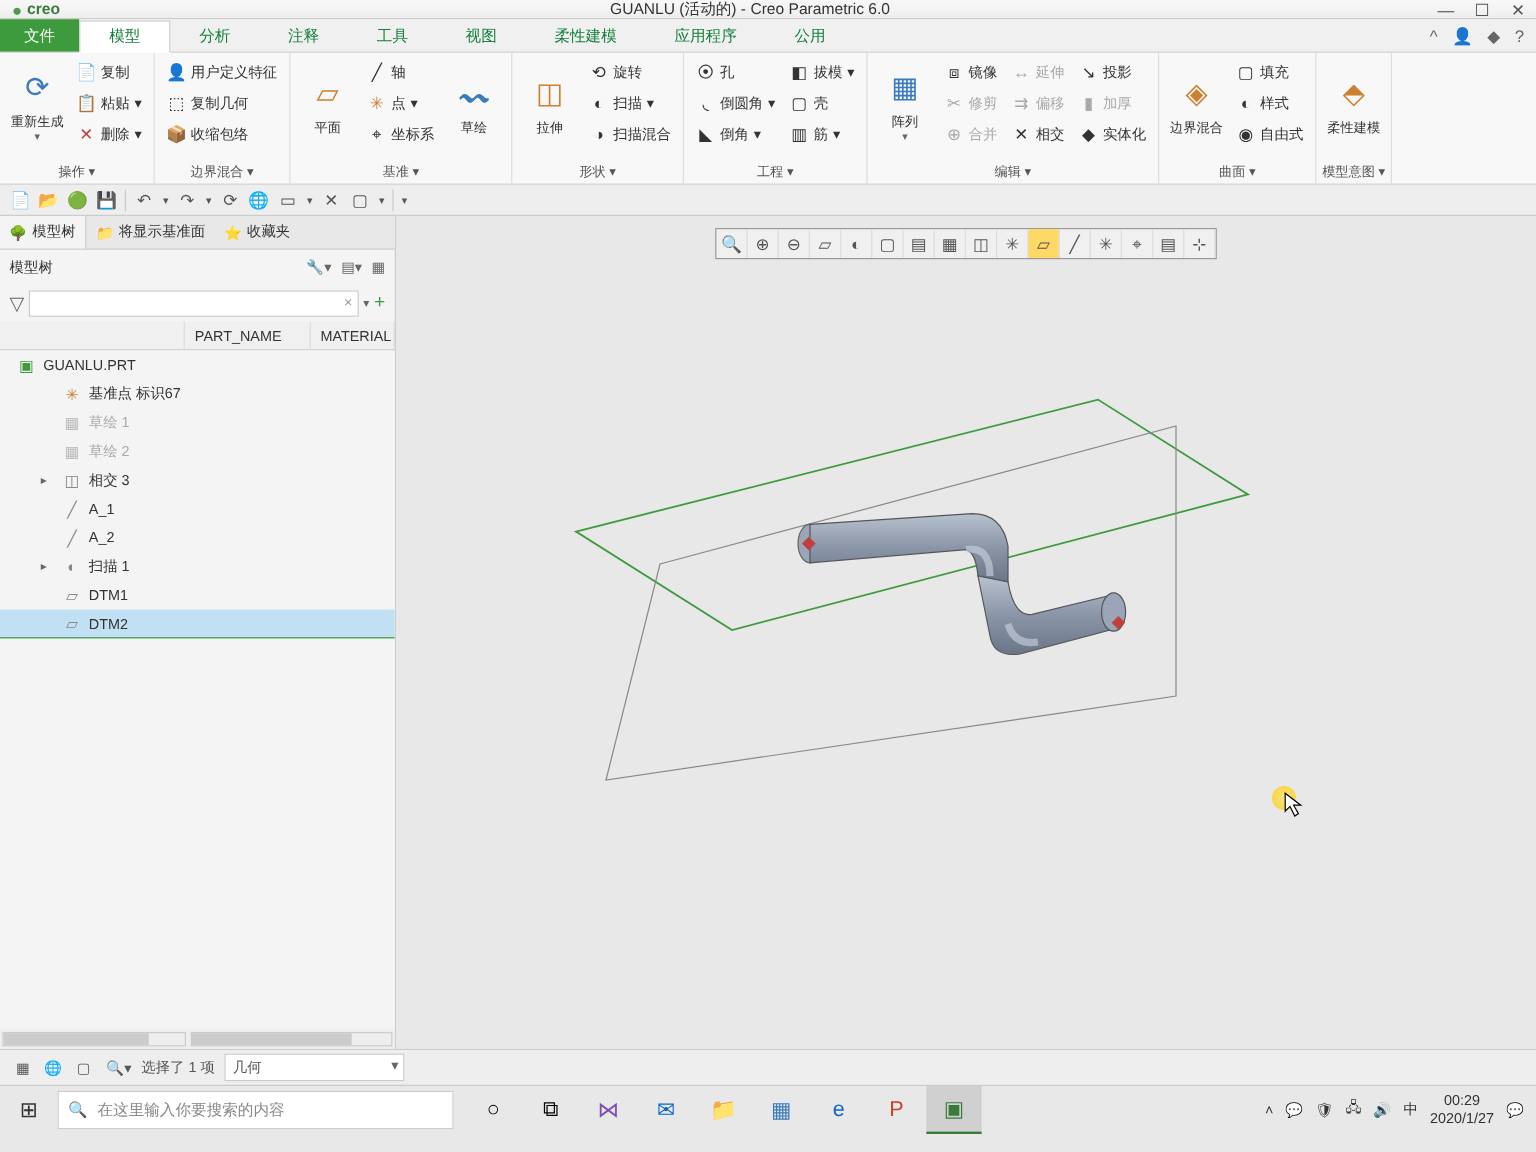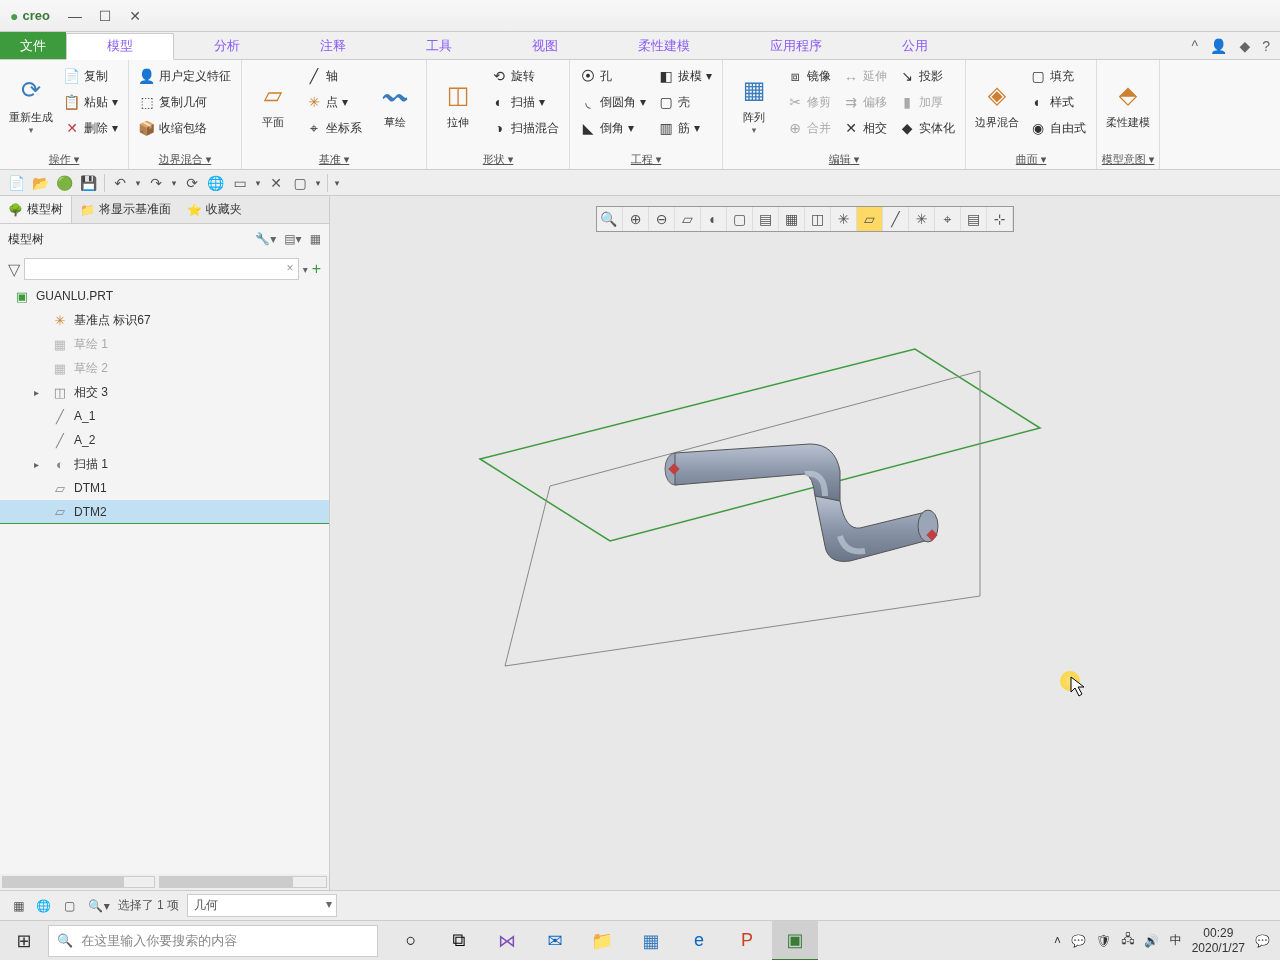--- a/index.html
+++ b/index.html
@@ -1,38 +1,38 @@
 <!DOCTYPE html>
 <html><head>
 <meta charset="utf-8">
 <style>
 * { margin: 0; padding: 0; box-sizing: border-box; font-family: "Microsoft YaHei", "Segoe UI", sans-serif; }
 body { width: 1280px; height: 960px; background: #e8e8e8; overflow: hidden; position: relative; }
 
 
-.title-bar { height: 32px; background: linear-gradient(#f8f8f8, #eeeeee); display: flex; align-items: center; border-bottom: 1px solid #ccc; }
+.title-bar { height: 16px; background: linear-gradient(#f8f8f8, #eeeeee); display: flex; align-items: center; border-bottom: 1px solid #ccc; }
 .title-bar .logo { width: 60px; display: flex; align-items: center; padding-left: 10px; font-size: 13px; color: #3a7b3a; font-weight: bold; }
 .title-bar .logo::before { content: "●"; color: #4a9b4a; margin-right: 4px; font-size: 14px; }
 .title-bar .title-text { flex: 1; text-align: center; font-size: 13px; color: #333; }
 .window-controls { display: flex; }
 .window-controls span { width: 30px; height: 32px; display: flex; align-items: center; justify-content: center; font-size: 14px; color: #555; cursor: pointer; }
 
 
 .ribbon-tabs { height: 28px; background: #f0f0f0; display: flex; align-items: center; border-bottom: 1px solid #ccc; }
 .ribbon-tabs .file-tab { background: #3d9b3d; color: #fff; padding: 0 20px; height: 100%; display: flex; align-items: center; font-size: 13px; }
-.ribbon-tabs .tab { padding: 0 40px; height: 100%; display: flex; align-items: center; font-size: 13px; color: #8b5cf6; cursor: pointer; }
+.ribbon-tabs .tab { padding: 0 24px; height: 100%; display: flex; align-items: center; font-size: 13px; color: #15803d; cursor: pointer; }
 .ribbon-tabs .tab.active { background: #fff; border: 1px solid #ccc; border-bottom: 1px solid #fff; margin-bottom: -1px; }
 .ribbon-right { margin-left: auto; display: flex; align-items: center; gap: 12px; padding-right: 10px; color: #666; }
 .ribbon-right span { font-size: 14px; cursor: pointer; }
 
 
 .ribbon-content { height: 110px; background: #f8f8f8; display: flex; border-bottom: 1px solid #ccc; }
 .ribbon-group { border-right: 1px solid #ddd; display: flex; flex-direction: column; }
 .ribbon-group-body { flex: 1; display: flex; align-items: flex-start; padding: 4px 6px; gap: 4px; }
-.ribbon-group-label { height: 20px; text-align: center; font-size: 11px; color: #555; display: flex; align-items: center; justify-content: center; gap: 2px; text-decoration: underline; }
+.ribbon-group-label { height: 20px; text-align: center; font-size: 11px; color: #555; display: flex; align-items: center; justify-content: center; gap: 2px; }
 .big-btn { display: flex; flex-direction: column; align-items: center; justify-content: center; width: 50px; height: 80px; font-size: 11px; color: #333; cursor: pointer; }
 .big-btn .icon { width: 32px; height: 32px; display: flex; align-items: center; justify-content: center; font-size: 24px; margin-bottom: 4px; }
 .small-btn-col { display: flex; flex-direction: column; gap: 2px; }
 .small-btn { display: flex; align-items: center; height: 24px; font-size: 12px; color: #333; cursor: pointer; gap: 4px; padding: 0 4px; white-space: nowrap; }
 .small-btn .icon { width: 16px; height: 16px; display: inline-flex; align-items: center; justify-content: center; font-size: 14px; }
 .small-btn.disabled { color: #aaa; }
 
 
 .qat { height: 26px; background: #eee; display: flex; align-items: center; padding: 0 6px; gap: 2px; border-bottom: 1px solid #ccc; }
 .qat span { width: 22px; height: 20px; display: inline-flex; align-items: center; justify-content: center; color: #555; font-size: 14px; cursor: pointer; }
@@ -96,20 +96,21 @@
 .taskbar .tb-items span { width: 46px; height: 40px; display: inline-flex; align-items: center; justify-content: center; font-size: 18px; cursor: pointer; }
 .taskbar .tb-items span.active { background: #d0d0d0; border-bottom: 2px solid #3a7b3a; }
 .taskbar .systray { display: flex; align-items: center; gap: 10px; padding-right: 10px; font-size: 12px; color: #333; }
 .taskbar .systray .clock { text-align: center; line-height: 1.2; }
 </style>
 </head>
 <body>
 
 <div class="title-bar">
   <div class="logo">creo</div>
+  <div class="title-text">GUANLU (活动的) - Creo Parametric 6.0</div>
   <div class="window-controls">
     <span>—</span>
     <span>☐</span>
     <span>✕</span>
   </div>
 </div>
 
 <div class="ribbon-tabs">
   <div class="file-tab">文件</div>
   <div class="tab active">模型</div>
@@ -372,20 +373,25 @@
       </div>
     </div>
     <div class="tree-filter">
       <span style="color:#666;">▽</span>
       <div class="filter-input">
           <span class="fx">×</span>
         </div>
       <span style="color:#666;font-size:10px;">▾</span>
       <span style="color:#3d9b3d;">+</span>
     </div>
+    <div class="col-headers">
+      <div class="c1"></div>
+      <div class="c2">PART_NAME</div>
+      <div class="c3">MATERIAL</div>
+    </div>
     <div class="tree-body">
       <div class="tree-item">
         <span class="ticon" style="color:#3d9b3d;">▣</span>
         <span>GUANLU.PRT</span>
       </div>
       <div id="tree-items">
           <div class="tree-item child">
             <span class="expand"></span>
             <span class="ticon" style="color:#cc8030;">✳</span>
             <span>基准点 标识67</span>

